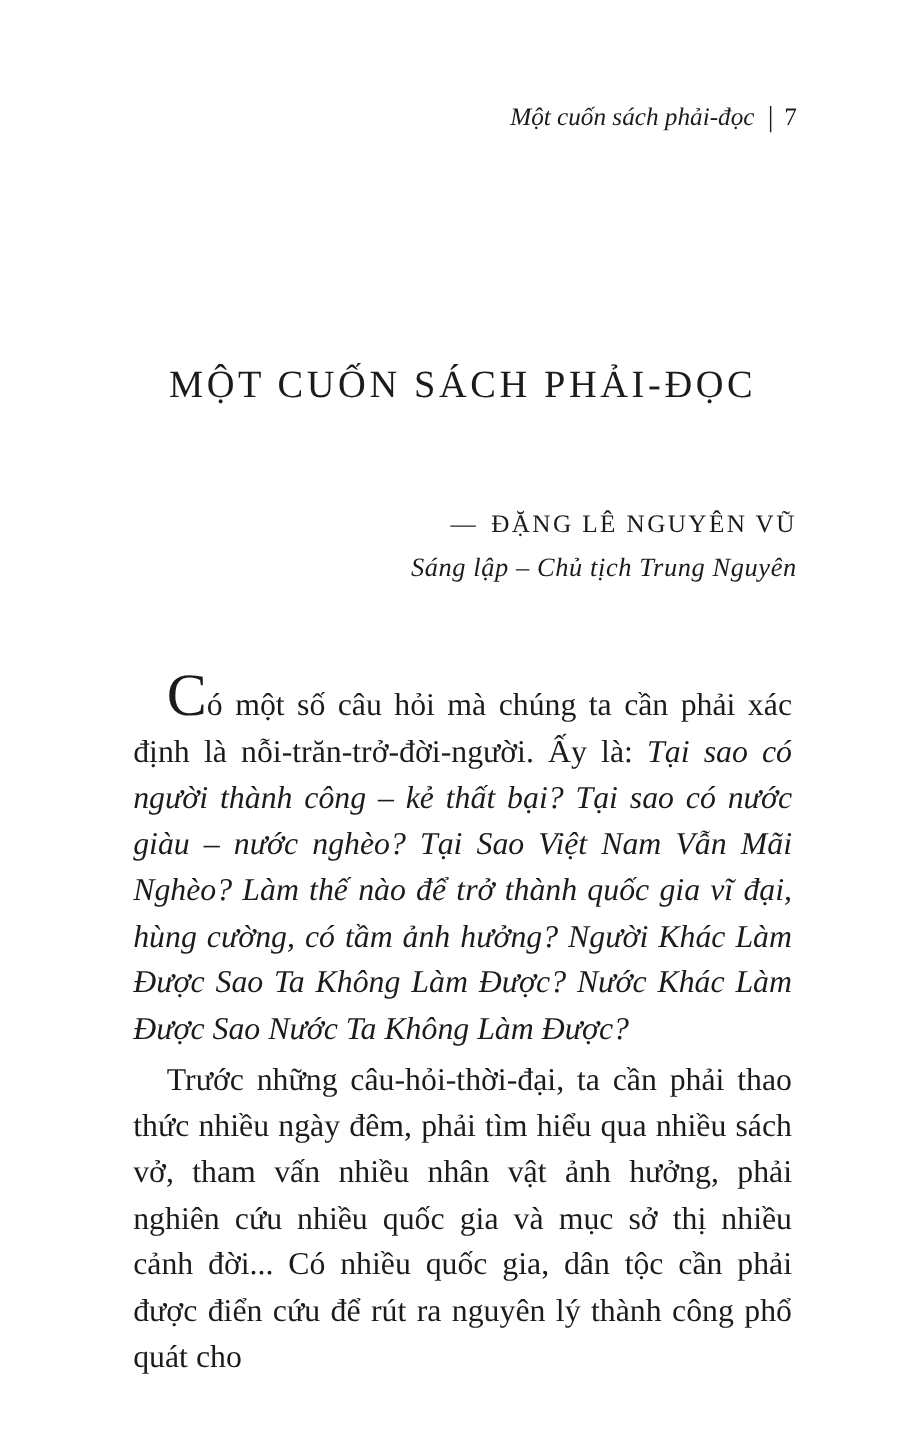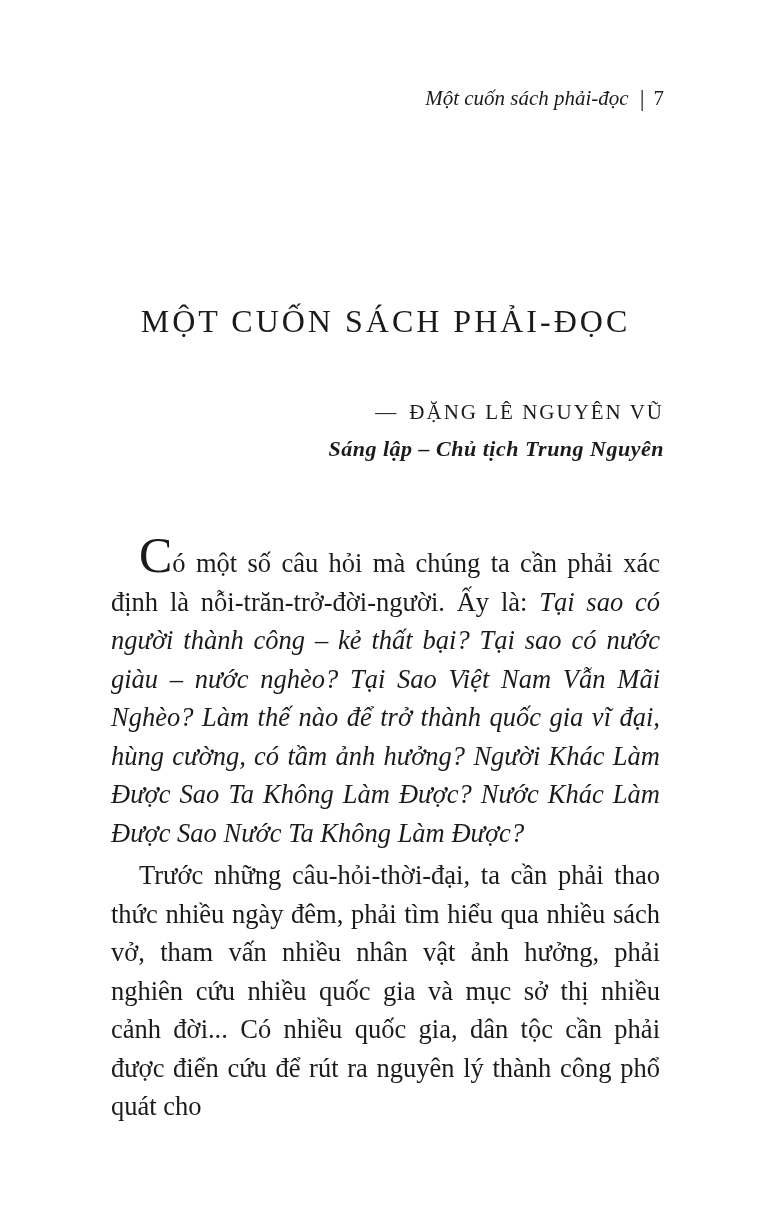--- a/index.html
+++ b/index.html
@@ -45,40 +45,39 @@
   .chapter-title {
     margin: 190px 0 0 0;
     text-align: center;
     font-weight: 400;
     font-size: 32px;
     line-height: 40px;
     letter-spacing: 3px;
     white-space: nowrap;
   }
   .byline {
-    margin-top: 57px;
+    margin-top: 82px;
     text-align: right;
     font-size: 21px;
     line-height: 28px;
     letter-spacing: 2px;
     white-space: nowrap;
   }
   .byline-dash {
     letter-spacing: 0;
     margin-right: 13px;
   }
   .byline-role {
     margin-top: 8px;
     text-align: right;
     font-style: italic;
     font-size: 22px;
     line-height: 30px;
     letter-spacing: 0.5px;
     white-space: nowrap;
-    font-weight: bold;
   }
   .body-text {
     margin-top: 80px;
     font-size: 26.5px;
     line-height: 38.5px;
     text-align: justify;
   }
   .para {
     margin: 4px;
     padding: 0;

